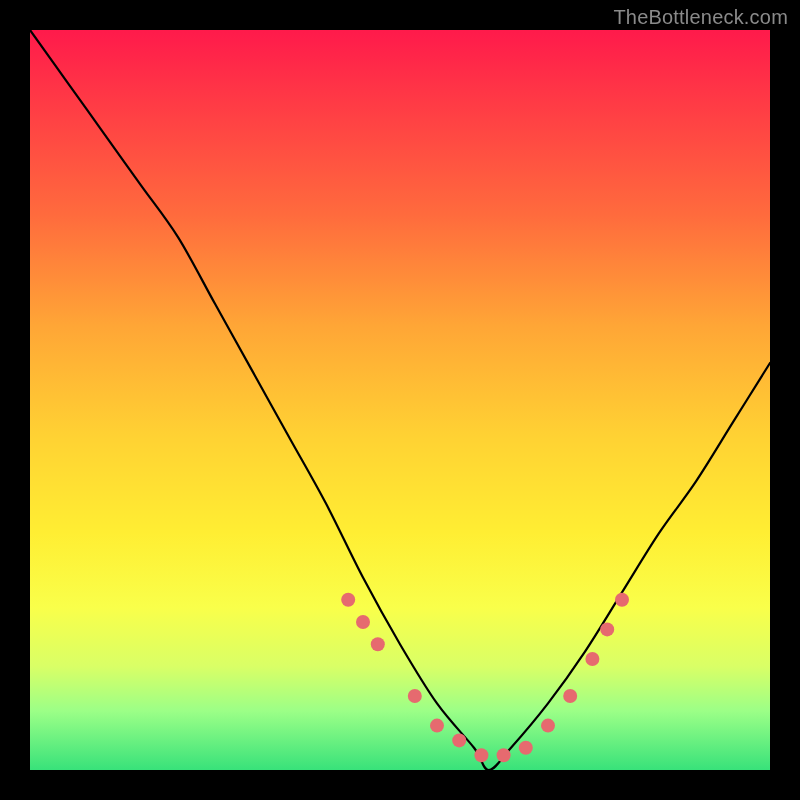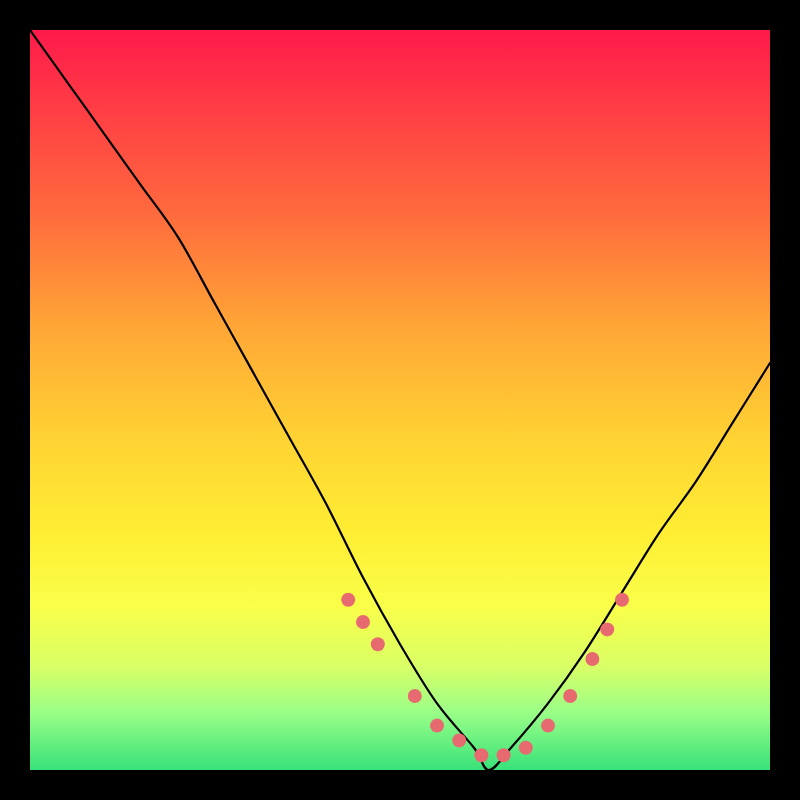--- a/index.html
+++ b/index.html
@@ -53,20 +53,21 @@
     font-size: 20px;
     color: #8a8a8a;
     letter-spacing: 0.2px;
     user-select: none;
   }
 </style>
 </head>
 <body>
 
 <div class="stage">
+  <div class="watermark">TheBottleneck.com</div>
   <div class="plot-area">
     <div class="gradient"></div>
     <svg class="curve" viewBox="0 0 740 740" preserveAspectRatio="none">
       <path id="curve-path" fill="none" stroke="#000" stroke-width="2.2" stroke-linecap="round" d="M 0.00 0.00 C 6.17 8.63, 24.67 34.53, 37.00 51.80 C 49.33 69.07, 61.67 86.33, 74.00 103.60 C 86.33 120.87, 98.67 138.13, 111.00 155.40 C 123.33 172.67, 135.67 187.47, 148.00 207.20 C 160.33 226.93, 172.67 251.60, 185.00 273.80 C 197.33 296.00, 209.67 318.20, 222.00 340.40 C 234.33 362.60, 246.67 384.80, 259.00 407.00 C 271.33 429.20, 283.67 450.17, 296.00 473.60 C 308.33 497.03, 320.67 524.17, 333.00 547.60 C 345.33 571.03, 357.67 593.23, 370.00 614.20 C 382.33 635.17, 394.67 656.13, 407.00 673.40 C 419.33 690.67, 435.37 706.70, 444.00 717.80 C 452.63 728.90, 452.63 740.00, 458.80 740.00 C 464.97 740.00, 471.13 728.90, 481.00 717.80 C 490.87 706.70, 505.67 689.43, 518.00 673.40 C 530.33 657.37, 542.67 640.10, 555.00 621.60 C 567.33 603.10, 579.67 582.13, 592.00 562.40 C 604.33 542.67, 616.67 521.70, 629.00 503.20 C 641.33 484.70, 653.67 469.90, 666.00 451.40 C 678.33 432.90, 690.67 411.93, 703.00 392.20 C 715.33 372.47, 733.83 342.87, 740.00 333.00"></path>
       <g id="marker-group">
           <circle cx="318.20" cy="569.80" r="7" fill="#e66a6f"></circle>
           <circle cx="333.00" cy="592.00" r="7" fill="#e66a6f"></circle>
           <circle cx="347.80" cy="614.20" r="7" fill="#e66a6f"></circle>
           <circle cx="384.80" cy="666.00" r="7" fill="#e66a6f"></circle>
           <circle cx="407.00" cy="695.60" r="7" fill="#e66a6f"></circle>

